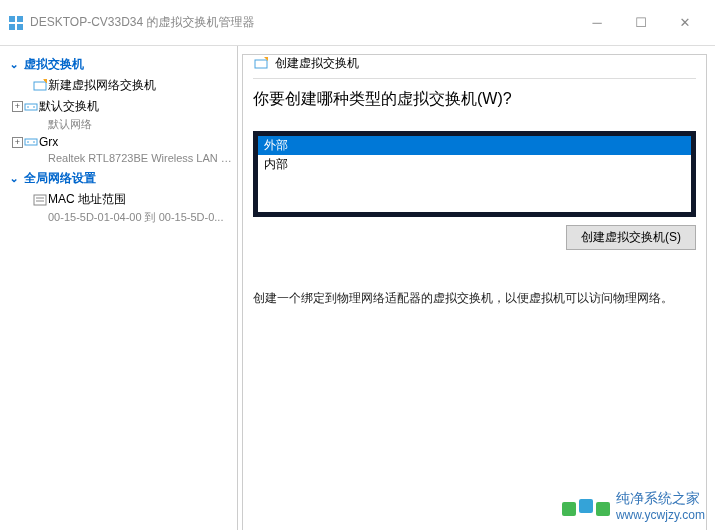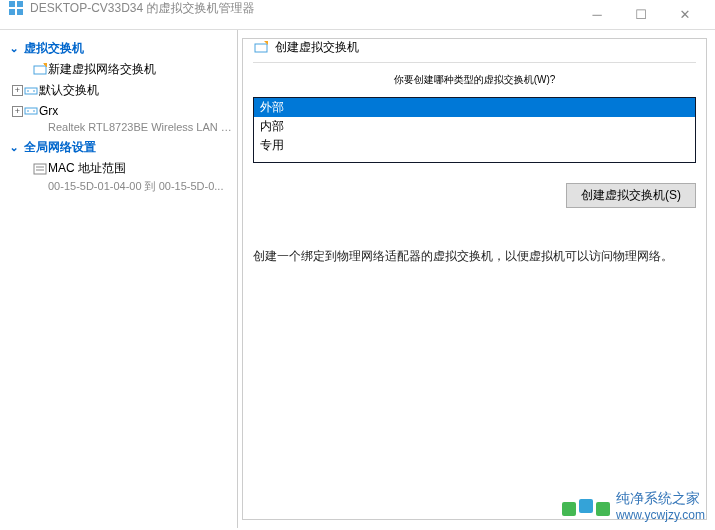--- a/index.html
+++ b/index.html
@@ -6,23 +6,24 @@
     body {
       font-family: "Microsoft YaHei", "Segoe UI", sans-serif;
       font-size: 12px;
       background: #fff;
       width: 715px;
       height: 530px;
       overflow: hidden;
       position: relative;
     }
     .titlebar {
-      height: 30px;
+      height: 46px;
       border-bottom: 1px solid #ddd;
       display: flex;
+      align-items: center;
       padding: 0 8px;
       color: #999;
       font-size: 12px;
     }
     .titlebar-icon {
       width: 16px; height: 16px;
       margin-right: 6px;
       display: inline-flex;
     }
     .titlebar-title { flex: 1; color: #888; }
@@ -97,28 +98,27 @@
     }
     .content-header {
       display: flex;
       align-items: center;
       gap: 6px;
       padding-bottom: 6px;
       border-bottom: 1px solid #ddd;
       margin-bottom: 10px;
     }
     .content-label {
-      font-size: 10px;
-      margin-bottom: 10px;
-      text-align: center;
+      font-size: 16px;
+      margin-bottom: 21px;
     }
     .listbox {
-      border: 1px solid #0f172a;
-      height: 66px;
-      margin-bottom: 20px;
+      border: 5px solid #0f172a;
+      height: 86px;
+      margin-bottom: 8px;
       overflow: auto;
     }
     .listbox-item {
       padding: 1px 6px;
       font-size: 12px;
     }
     .listbox-item.selected {
       background: #0078d7;
       color: #fff;
     }
@@ -203,20 +203,21 @@
       <span class="plus-box">+</span>
       <span class="tree-icon">
         <svg viewBox="0 0 16 16">
             <rect x="2" y="5" width="12" height="6" fill="none" stroke="#4aa3df" stroke-width="1"></rect>
             <line x1="4" y1="8" x2="6" y2="8" stroke="#4aa3df"></line>
             <line x1="10" y1="8" x2="12" y2="8" stroke="#4aa3df"></line>
           </svg>
       </span>
       <span>默认交换机</span>
     </div>
+    <div class="tree-item-sub">默认网络</div>
 
     <div class="tree-item">
       <span class="plus-box">+</span>
       <span class="tree-icon">
         <svg viewBox="0 0 16 16">
             <rect x="2" y="5" width="12" height="6" fill="none" stroke="#4aa3df" stroke-width="1"></rect>
             <line x1="4" y1="8" x2="6" y2="8" stroke="#4aa3df"></line>
             <line x1="10" y1="8" x2="12" y2="8" stroke="#4aa3df"></line>
           </svg>
       </span>
@@ -252,21 +253,20 @@
           </svg>
       </span>
       <span>创建虚拟交换机</span>
     </div>
 
     <div class="content-label">你要创建哪种类型的虚拟交换机(W)?</div>
 
     <div class="listbox">
       <div class="listbox-item selected">外部</div>
       <div class="listbox-item">内部</div>
-      <div class="listbox-item">专用</div>
     </div>
 
     <div class="button-row">
       <button class="btn">创建虚拟交换机(S)</button>
     </div>
 
     <div class="description">创建一个绑定到物理网络适配器的虚拟交换机，以便虚拟机可以访问物理网络。</div>
   </div>
 </div>
 

